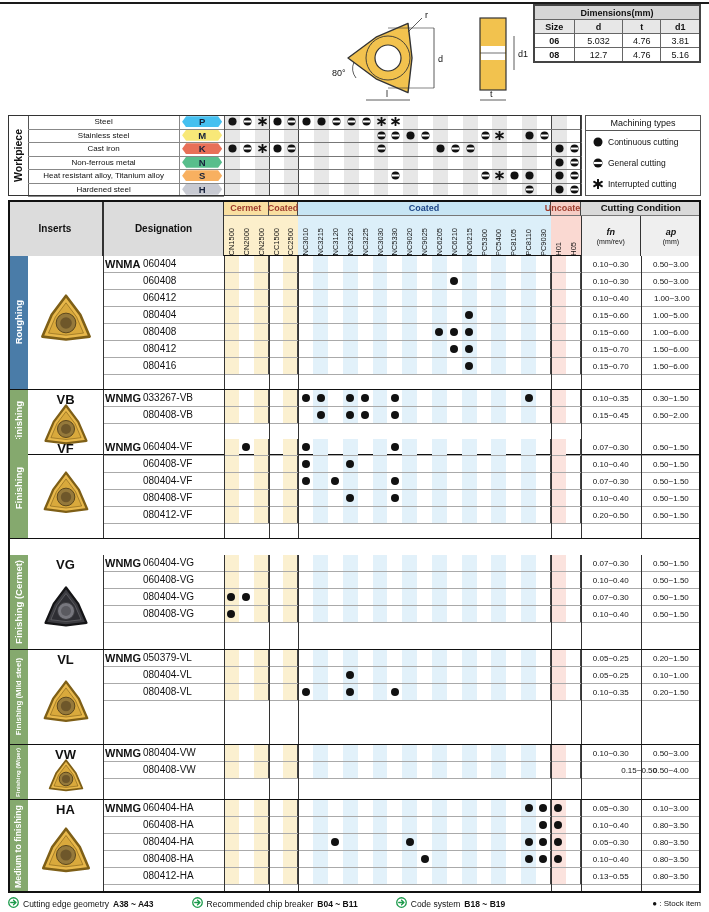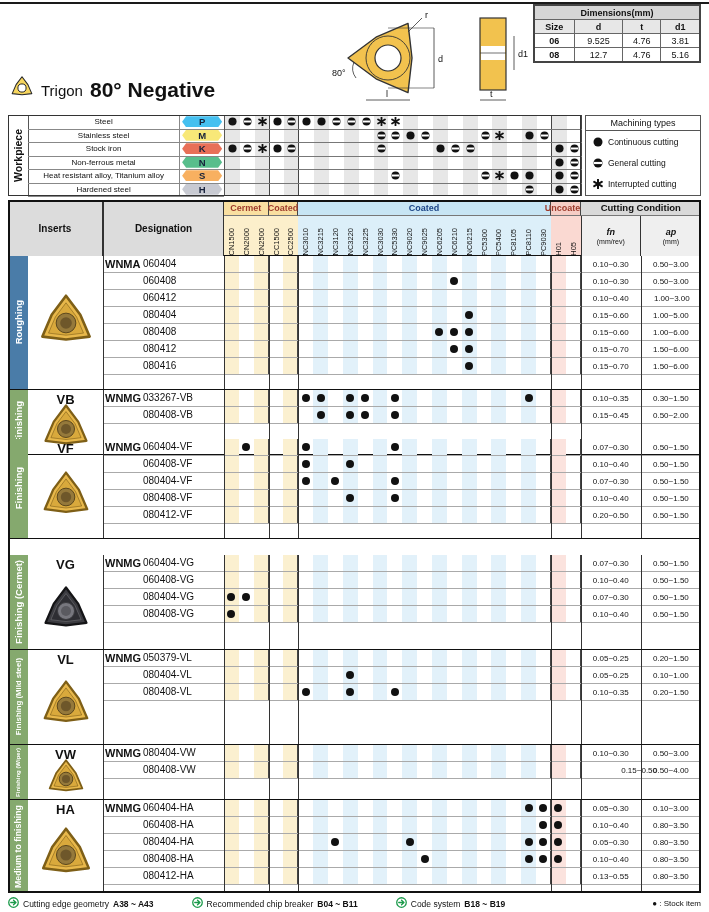--- a/index.html
+++ b/index.html
@@ -114,64 +114,54 @@
             <td class="ttl" colspan="4">Dimensions(mm)</td>
           </tr>
           <tr>
             <td class="hdr">Size</td>
             <td class="hdr">d</td>
             <td class="hdr">t</td>
             <td class="hdr">d1</td>
           </tr>
           <tr>
             <td class="sz">06</td>
-            <td class="">9.525</td>
+            <td class="">5.032</td>
             <td class="">4.76</td>
             <td class="">3.81</td>
           </tr>
           <tr>
             <td class="sz">08</td>
             <td class="">12.7</td>
             <td class="">4.76</td>
             <td class="">5.16</td>
           </tr>
         </tbody>
       </table>
     </div>
 
-  <div class="titlerow">
-    <span id="title-icon"><svg width="24" height="24">
-          <polygon points="12.0,0.7 17.9,8.6 21.8,17.6 12.0,18.8 2.2,17.6 6.1,8.6" fill="#F7D65E" stroke="#2a2a2a" stroke-width="1.08" stroke-linejoin="round"></polygon>
-          <polygon points="12.0,3.7 16.4,9.5 19.2,16.2 12.0,17.1 4.8,16.2 7.6,9.5" fill="#F7D65E" stroke="none" stroke-width="1" stroke-linejoin="round"></polygon>
-          <circle cx="12" cy="12" r="4.08" fill="#ffffff" stroke="#2a2a2a" stroke-width="1"></circle>
-          <circle cx="12" cy="12" r="2.4000000000000004" fill="#ffffff"></circle>
-        </svg></span>
-    <span class="t1">Trigon</span>
-    <span class="t2">80° Negative</span>
-  </div>
 
   <div class="wpbox">
     <div class="wp-label">
       <span>Workpiece</span>
     </div>
     <div id="wp-rows">
         <div class="wprow" style="top: 0px;">
           <div class="nm">Steel</div>
           <div class="lt">
             <div class="hex" style="background: rgb(69, 192, 240);">P</div>
           </div>
         </div>
         <div class="wprow" style="top: 13.5px;">
           <div class="nm">Stainless steel</div>
           <div class="lt">
             <div class="hex" style="background: rgb(248, 232, 120);">M</div>
           </div>
         </div>
         <div class="wprow" style="top: 27px;">
-          <div class="nm">Stock iron</div>
+          <div class="nm">Cast iron</div>
           <div class="lt">
             <div class="hex" style="background: rgb(232, 112, 88);">K</div>
           </div>
         </div>
         <div class="wprow" style="top: 40.5px;">
           <div class="nm">Non-ferrous metal</div>
           <div class="lt">
             <div class="hex" style="background: rgb(88, 190, 140);">N</div>
           </div>
         </div>

